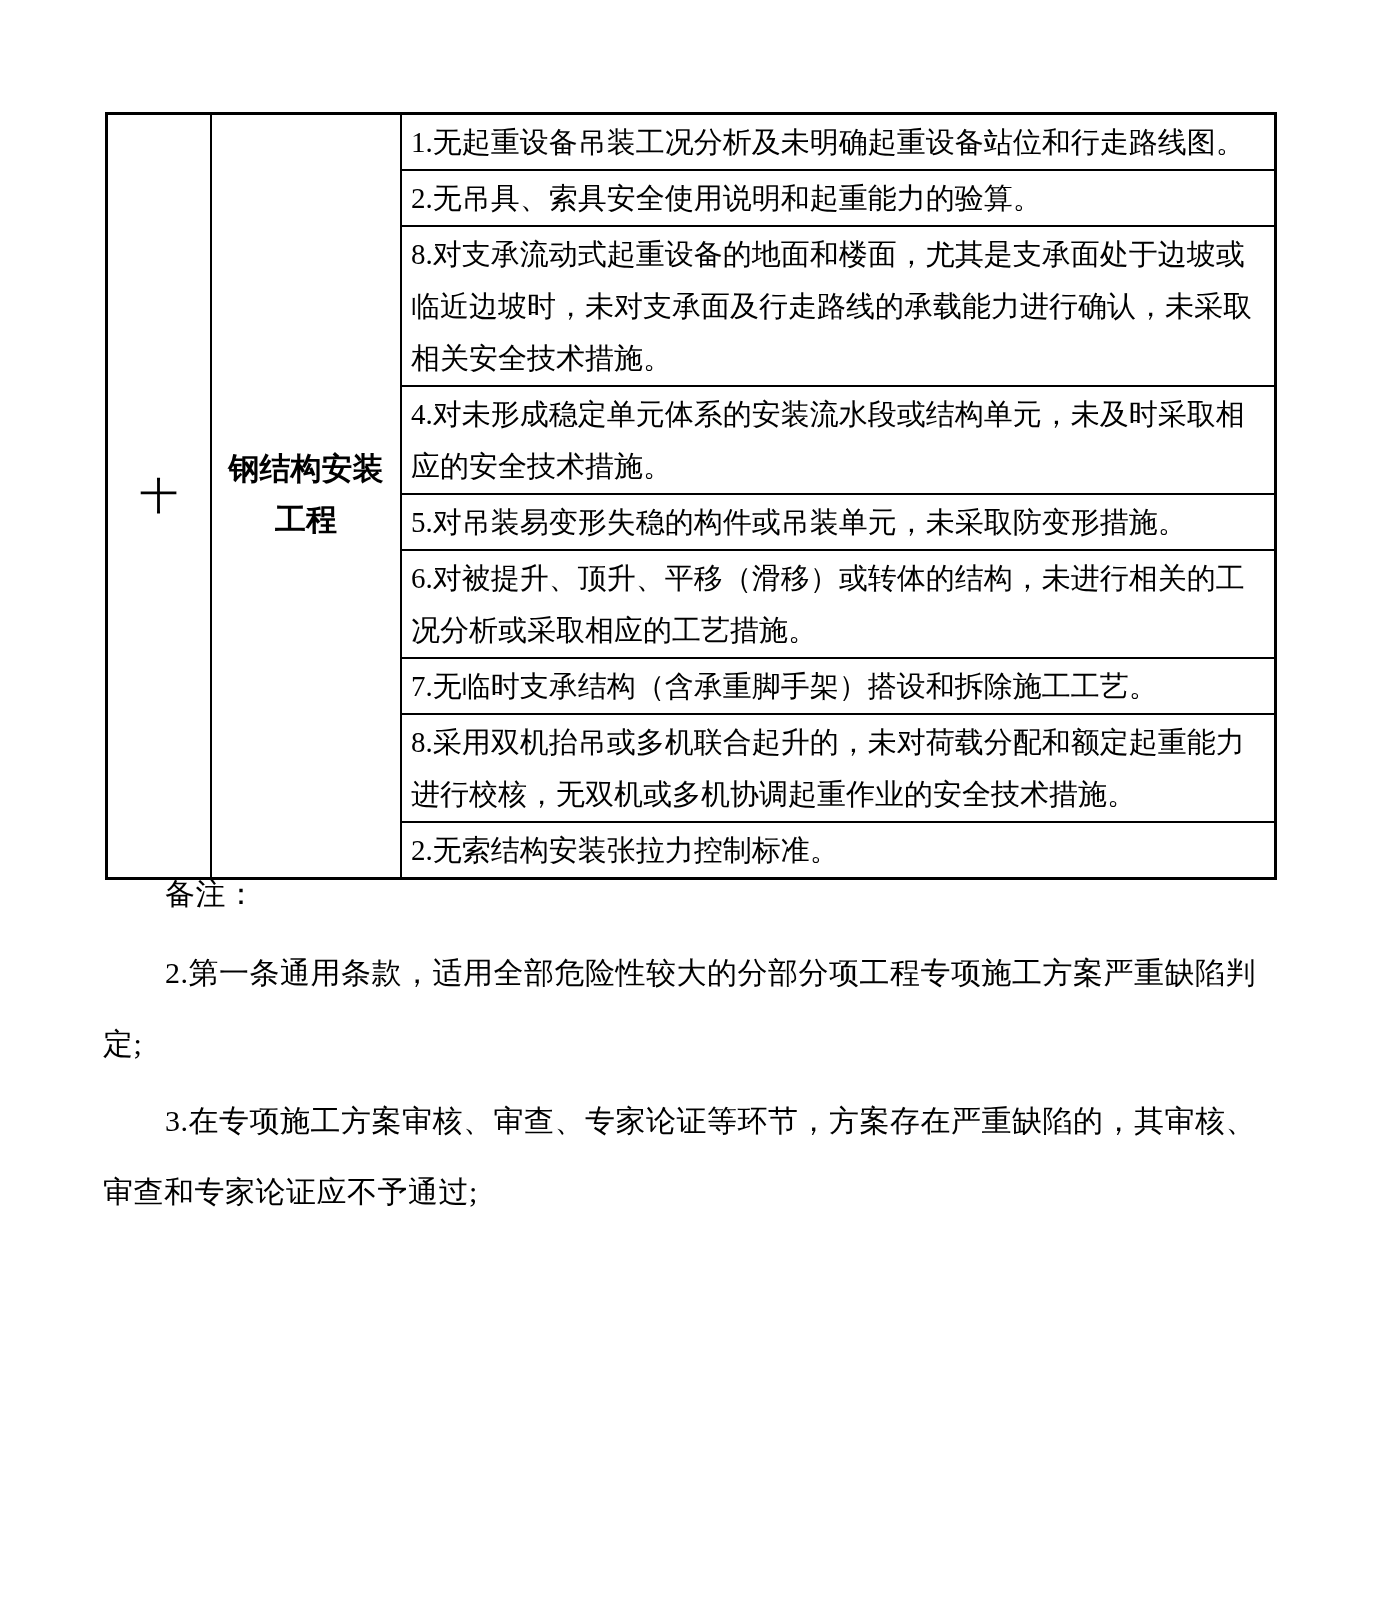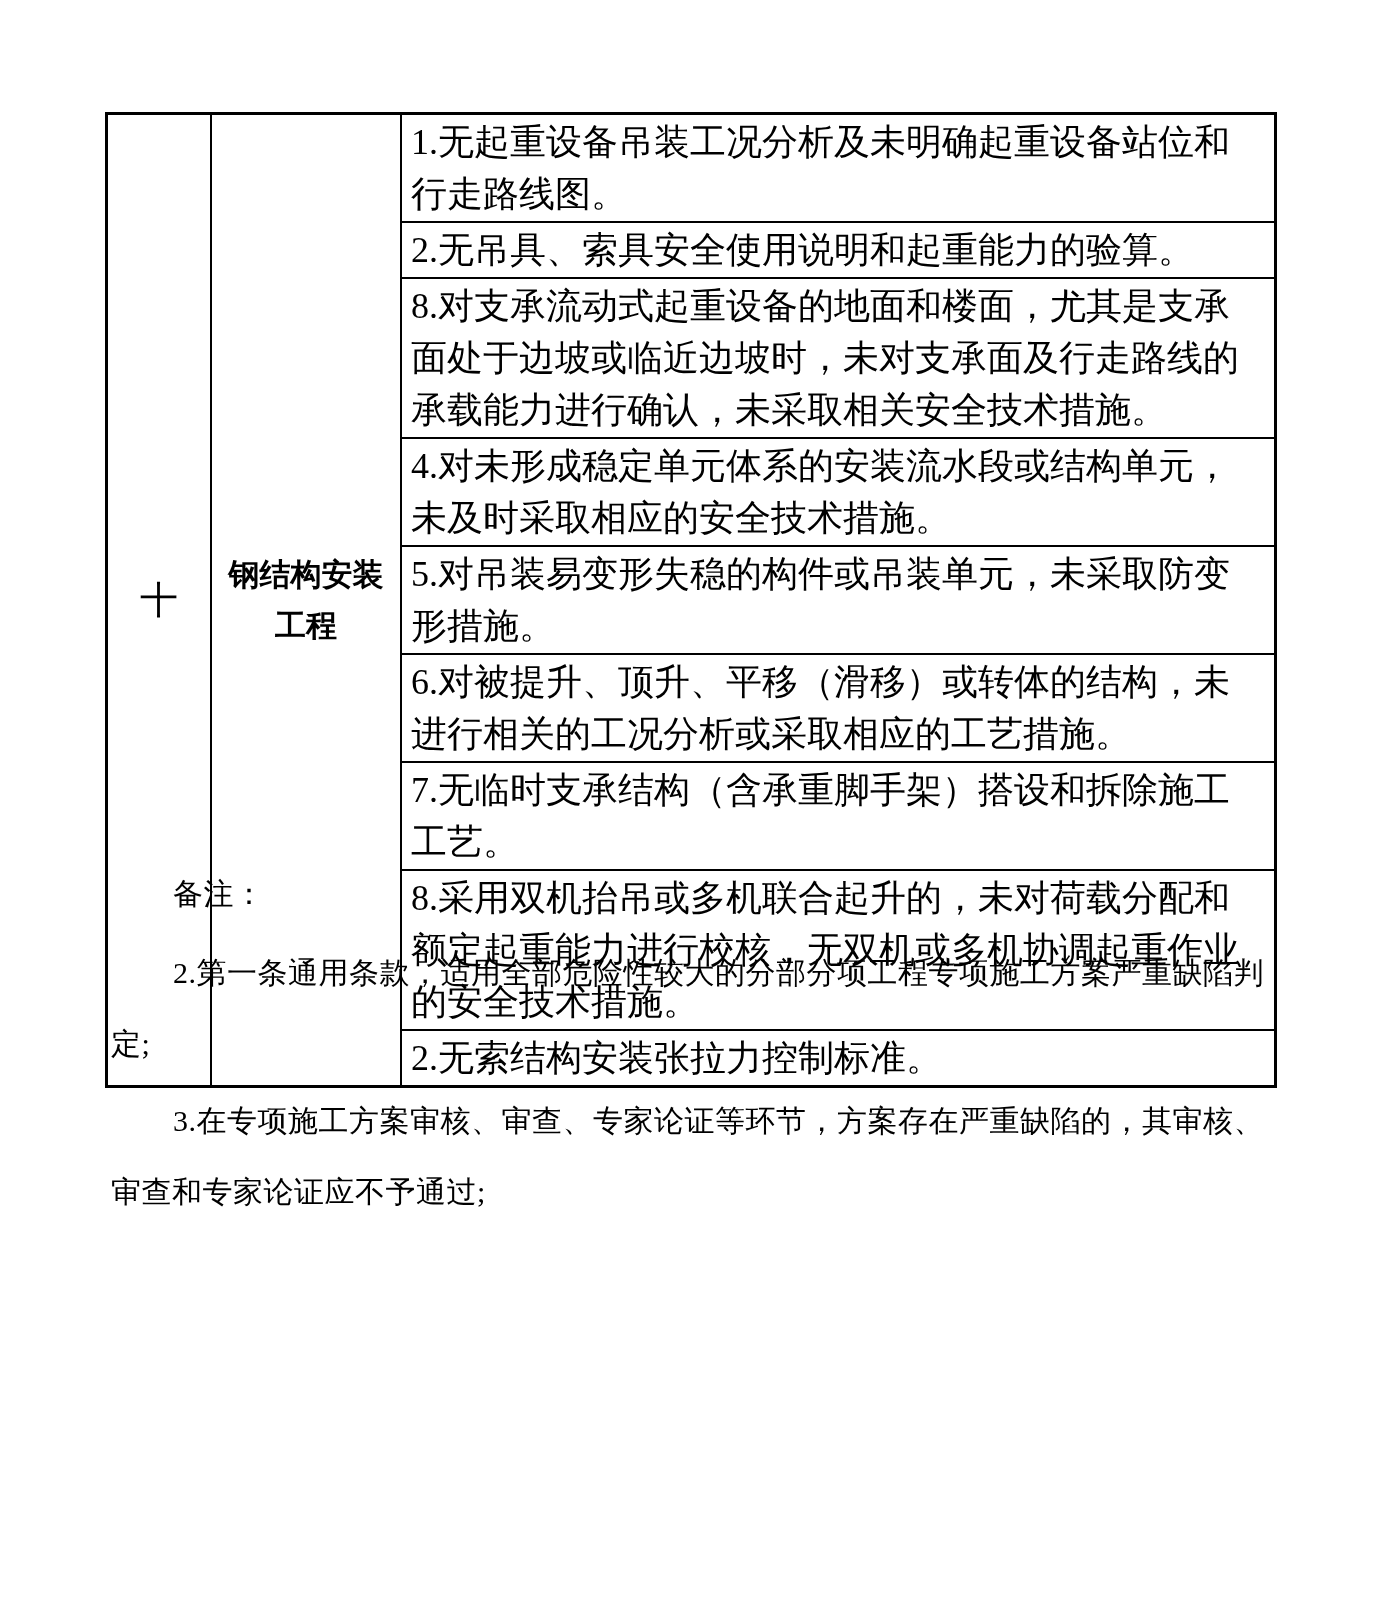--- a/index.html
+++ b/index.html
@@ -42,40 +42,40 @@
     width: 100px;
     text-align: center;
     font-size: 38px;
     font-family: "Liberation Serif", serif;
   }
   .col-cat {
     width: 162px;
     text-align: center;
     font-size: 31px;
     font-weight: bold;
-    font-family: Liberation Serif, serif;
+    font-family: Liberation Mono, monospace;
     line-height: 1.65;
     padding: 0 13px;
   }
   .col-item {
-    font-size: 36px;
+    font-size: 29px;
     line-height: 52px;
     padding: 1px 10px 1px 9px;
     text-align: left;
   }
 
   
   .notes {
     position: absolute;
     top: 858px;
     left: 103px;
     width: 1174px;
   }
   .notes p {
-    margin: 0 0 6px 8px;
+    margin: 0 0 6px 0;
     font-size: 30px;
     line-height: 71px;
     text-indent: 62px;
     text-align: left;
     letter-spacing: 0.5px;
   }
   .notes p.note-label {
     margin-bottom: 8px;
   }
 </style>

